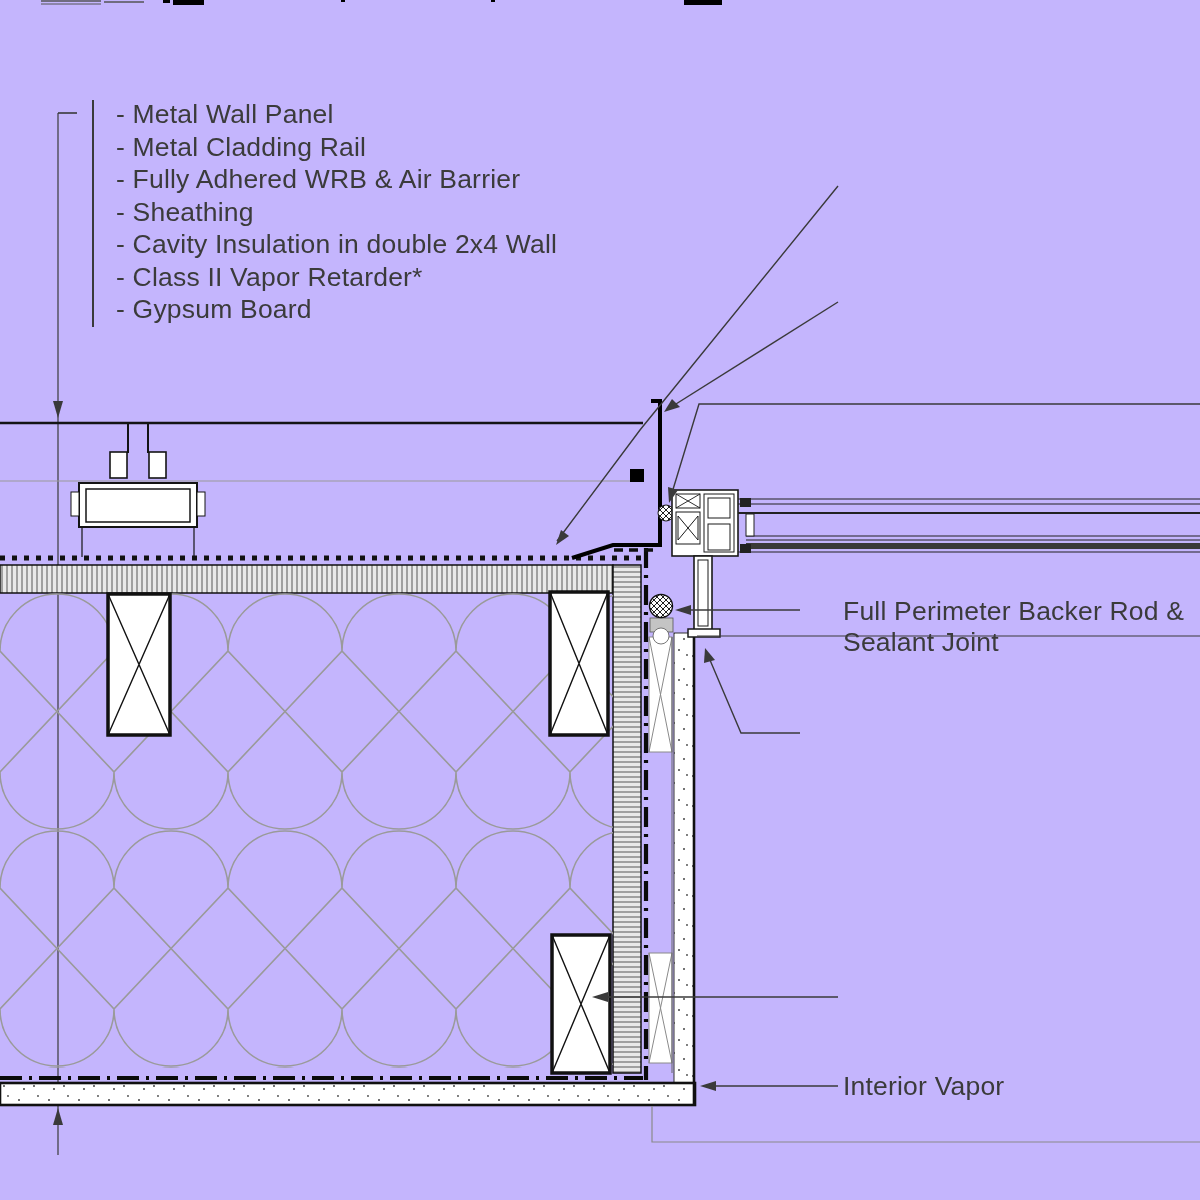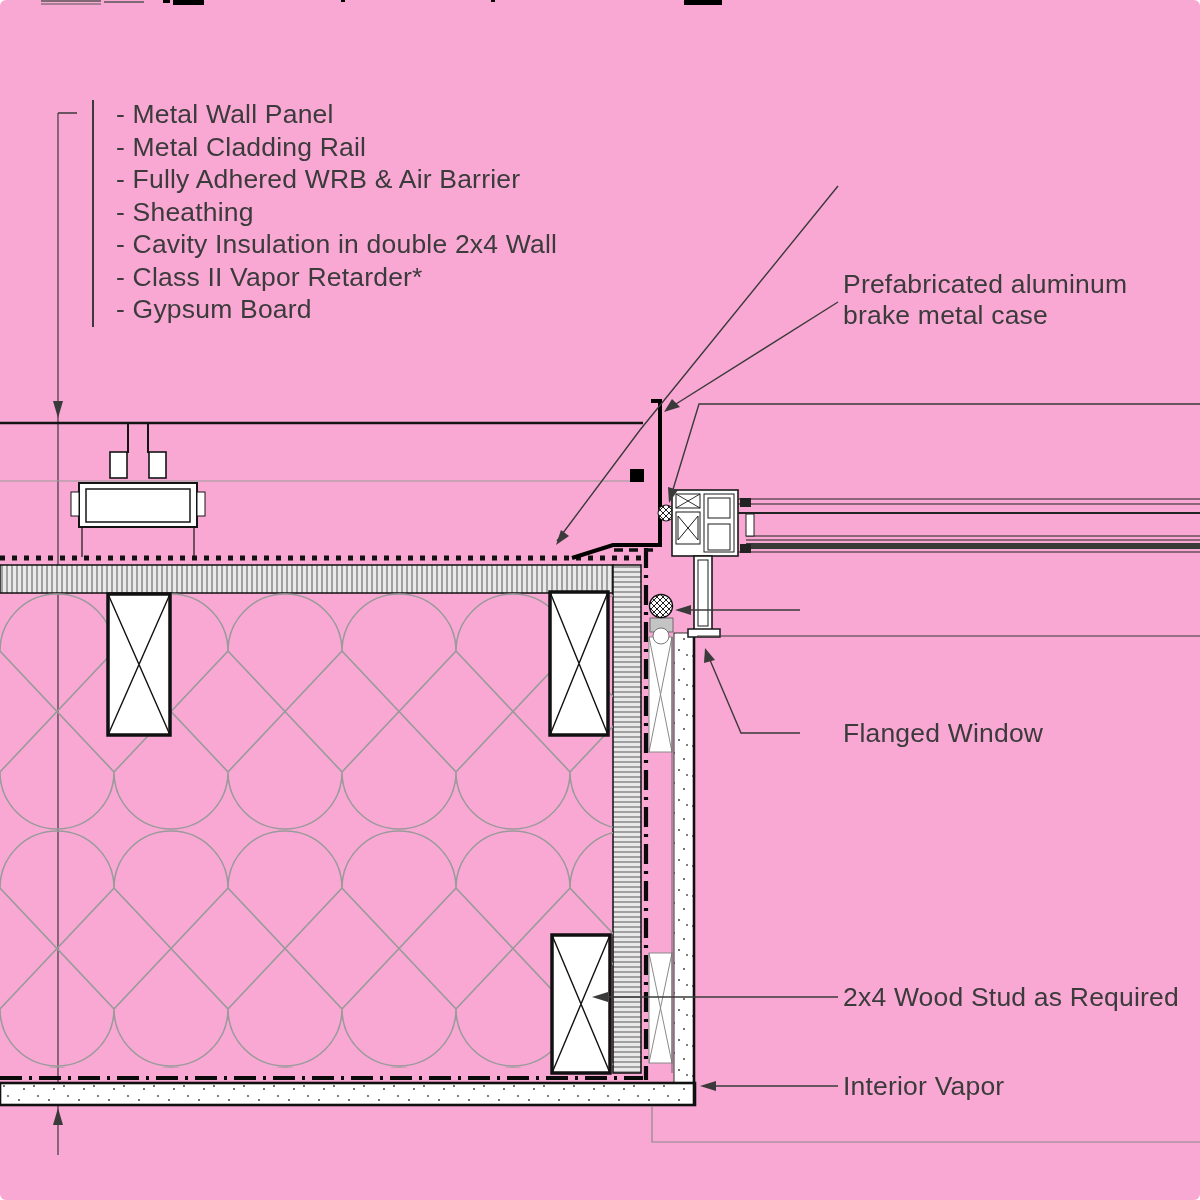--- a/index.html
+++ b/index.html
@@ -1,17 +1,17 @@
 <!DOCTYPE html>
 <html><head>
 <meta charset="utf-8">
 <style>
   html,body{margin:0;padding:0;background:#ffffff;}
-  #stage{position:relative;width:1200px;height:1200px;background:#f9a8d4;overflow:hidden;
-         font-family:"Liberation Sans","DejaVu Sans",sans-serif;border-radius:6px;}
+  #stage{position:relative;width:1200px;height:1200px;background:#c4b5fd;overflow:hidden;
+         font-family:"Liberation Sans","DejaVu Sans",sans-serif;}
   #drawing-svg{position:absolute;left:0;top:0;z-index:1;}
   .txt{position:absolute;z-index:2;color:#3b3b3b;font-size:26.5px;line-height:31px;
        white-space:pre-line;letter-spacing:0.2px;}
   .layer-item{height:32.5px;line-height:32.5px;white-space:nowrap;}
 </style>
 </head>
 <body>
 
 <div id="stage">
 
@@ -181,19 +181,17 @@
     <line x1="838" y1="997" x2="598" y2="997" stroke-width="1.4"></line>
     <polygon points="592,997 608,992 608,1002" fill="#3a3a3a" stroke="none"></polygon>
     <line x1="838" y1="1086" x2="706" y2="1086" stroke-width="1.4"></line>
     <polygon points="700,1086 716,1081 716,1091" fill="#3a3a3a" stroke="none"></polygon>
     <polyline points="652,1106 652,1142 1200,1142" stroke="#8a8a8a" stroke-width="1.2"></polyline>
   </g>
 </svg>
 
 <div class="txt" style="left:116px;top:98px;"><div class="layer-item">- Metal Wall Panel</div><div class="layer-item">- Metal Cladding Rail</div><div class="layer-item">- Fully Adhered WRB &amp; Air Barrier</div><div class="layer-item">- Sheathing</div><div class="layer-item">- Cavity Insulation in double 2x4 Wall</div><div class="layer-item">- Class II Vapor Retarder*</div><div class="layer-item">- Gypsum Board</div></div>
 
-<div class="txt" style="left:843px;top:269px;">Prefabricated aluminum
-brake metal case</div>
-<div class="txt" style="left:843px;top:718px;">Flanged Window</div>
-<div class="txt" style="left:843px;top:982px;">2x4 Wood Stud as Required</div>
+<div class="txt" style="left:843px;top:596px;">Full Perimeter Backer Rod &amp;
+Sealant Joint</div>
 <div class="txt" style="left:843px;top:1071px;">Interior Vapor</div>
 
 </div>
 
 </body></html>

